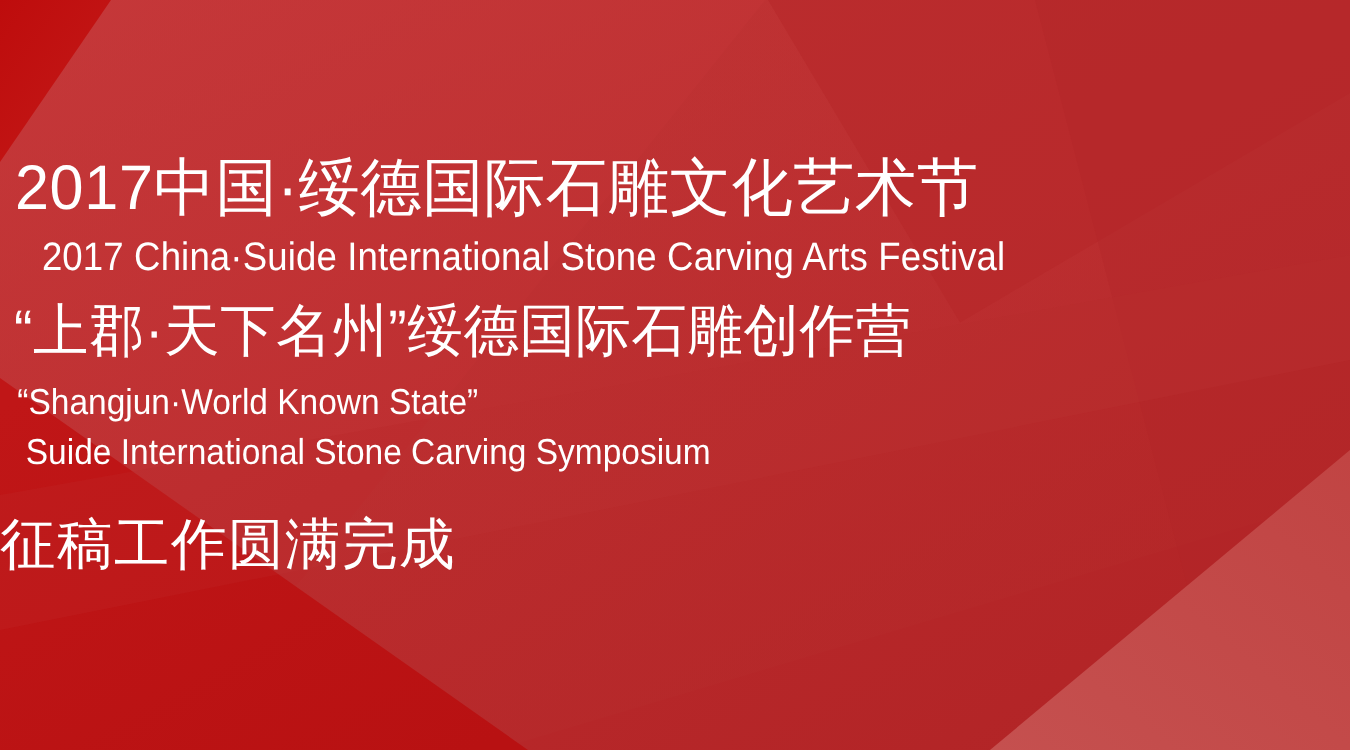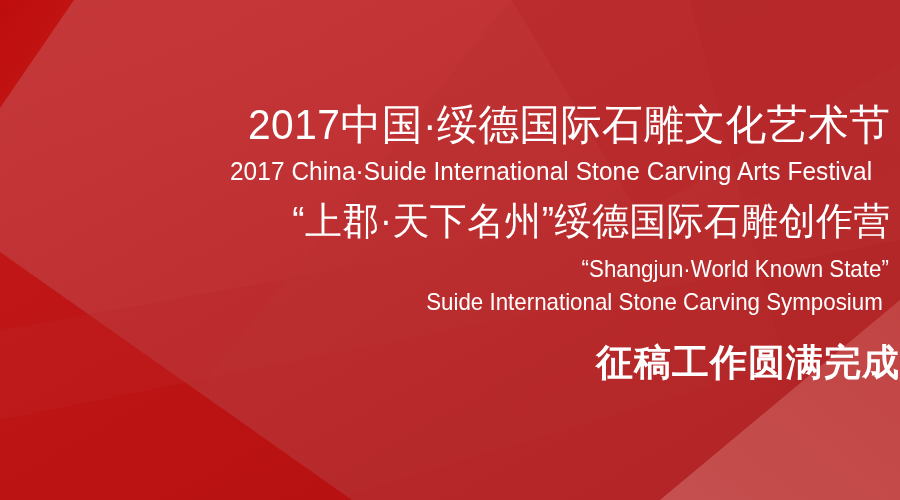--- a/index.html
+++ b/index.html
@@ -26,21 +26,21 @@
     display: block;
   }
 
   
   .content {
     position: absolute;
     inset: 0;
     z-index: 10;
     display: flex;
     flex-direction: column;
-    align-items: flex-end;
+    align-items: flex-start;
     padding-top: 104px;
     box-sizing: border-box;
     -webkit-font-smoothing: antialiased;
   }
 
   .line {
     color: #ffffff;
     text-align: center;
     white-space: nowrap;
     line-height: 1;
@@ -78,21 +78,21 @@
 
   .title-en-sub2 {
     font-size: 24px;
     font-weight: 400;
     margin-top: 9px;
     transform: scaleX(0.93);
   }
 
   .tagline {
     font-size: 37px;
-    font-weight: 700;
+    font-weight: 400;
     margin-top: 30px;
     letter-spacing: 1px;
   }
 </style>
 </head>
 <body>
 
 <div id="banner">
 
   <svg class="bg-layer" viewBox="0 0 900 500" preserveAspectRatio="none" xmlns="http://www.w3.org/2000/svg">

